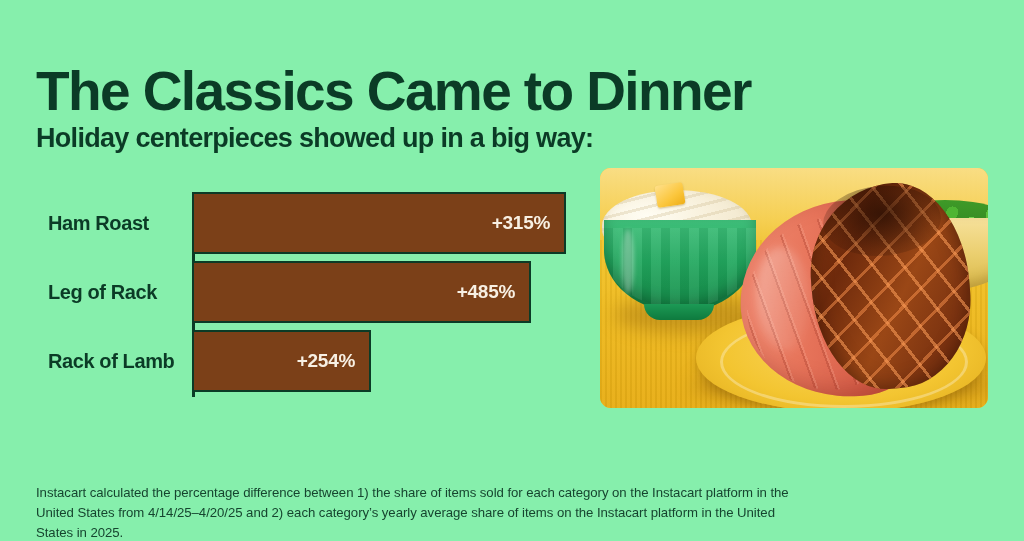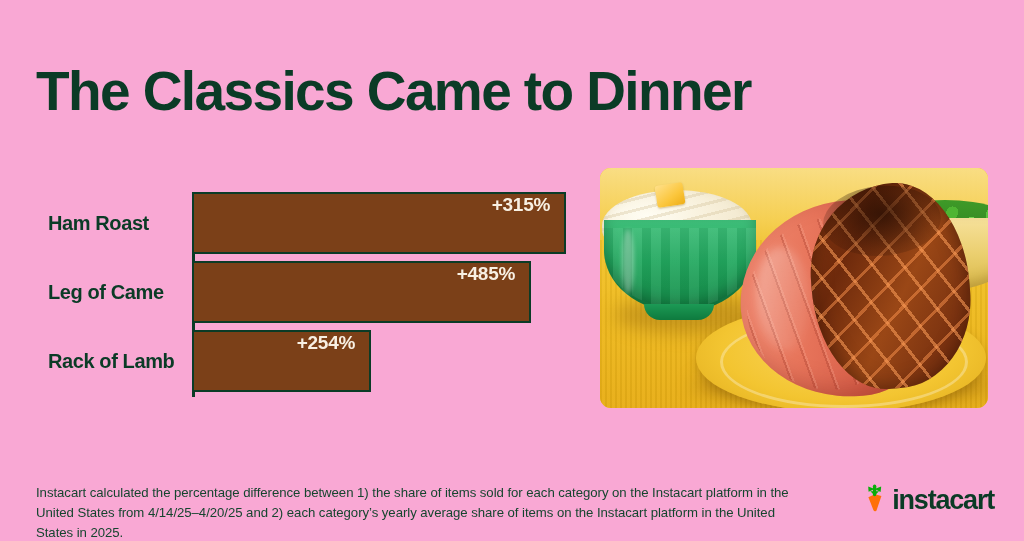--- a/index.html
+++ b/index.html
@@ -2,21 +2,21 @@
 <html><head>
 <meta charset="utf-8">
 <style>
   html,body{margin:0;padding:0;}
   body{
     width:1024px;height:541px;overflow:hidden;
     background:#F8F0E3;
     font-family:"Liberation Sans",sans-serif;
     -webkit-font-smoothing:antialiased;
   }
-  .page{position:relative;width:1024px;height:541px;background:#f9a8d4;}
+  .page{position:relative;width:1024px;height:541px;background:#86efac;}
 
   
   .title{
     position:absolute;left:36px;top:26px;
     font-size:55px;line-height:1.02;
     font-weight:bold;letter-spacing:-1.6px;
     color:#0B3B26;white-space:nowrap;
   }
   .subtitle{
     position:absolute;left:36px;top:102px;
@@ -36,21 +36,21 @@
     position:absolute;left:48px;top:0;height:62px;
     display:flex;align-items:center;
     font-size:20px;font-weight:bold;letter-spacing:-0.4px;
     color:#0B3B26;white-space:nowrap;
   }
   .bar{
     position:absolute;left:192px;top:0;height:62px;
     background:#7B4018;
     border:2px solid #0B3B26;
     box-sizing:border-box;
-    display:flex;align-items:flex-start;justify-content:flex-end;
+    display:flex;align-items:center;justify-content:flex-end;
   }
   .bar-value{
     font-size:19px;font-weight:bold;letter-spacing:-0.3px;
     color:#F8F0E3;padding-right:14px;white-space:nowrap;
   }
 
   
   .photo{
     position:absolute;left:600px;top:168px;
     width:388px;height:240px;
@@ -210,34 +210,35 @@
     font-size:27px;font-weight:bold;letter-spacing:-1.2px;
     color:#0B3B26;line-height:1;
   }
 </style>
 </head>
 <body>
 
 <div class="page">
 
   <h1 class="title">The Classics Came to Dinner</h1>
+  <h2 class="subtitle">Holiday centerpieces showed up in a big way:</h2>
 
   <div class="chart">
 
     <div class="axis"></div>
 
     <div class="row" style="top:6px;">
       <div class="row-label">Ham Roast</div>
       <div class="bar" style="width:374px;">
         <span class="bar-value">+315%</span>
       </div>
     </div>
 
     <div class="row" style="top:75px;">
-      <div class="row-label">Leg of Came</div>
+      <div class="row-label">Leg of Rack</div>
       <div class="bar" style="width:339px;">
         <span class="bar-value">+485%</span>
       </div>
     </div>
 
     <div class="row" style="top:144px;">
       <div class="row-label">Rack of Lamb</div>
       <div class="bar" style="width:179px;">
         <span class="bar-value">+254%</span>
       </div>
@@ -270,26 +271,14 @@
       <div class="ham-slices"></div>
       <div class="ham-crust"></div>
       <div class="ham-scores"></div>
       <div class="ham-char"></div>
       <div class="ham-gloss"></div>
     </div>
   </div>
 
   <p class="footnote">Instacart calculated the percentage difference between 1) the share of items sold for each category on the Instacart platform in the United States from 4/14/25–4/20/25 and 2) each category’s yearly average share of items on the Instacart platform in the United States in 2025.</p>
 
-  <div class="logo">
-    <span style="display:block;">
-      <svg width="24" height="28" viewBox="0 0 24 28" aria-hidden="true">
-        <path d="M11.8 10.2 L18.4 12.0 L13.6 26.2 C13.2 27.4 11.0 27.5 10.5 26.3 L5.4 13.3 Z" fill="#FF7009"></path>
-        <path d="M11.6 10.6 L11.6 2.2" stroke="#0AAD0A" stroke-width="3.4" stroke-linecap="round"></path>
-        <path d="M11.6 5.0 L5.2 2.4 L5.6 7.8 Z" fill="#0AAD0A"></path>
-        <path d="M11.6 5.0 L18.2 2.6 L17.6 8.0 Z" fill="#0AAD0A"></path>
-        <path d="M11.6 11.4 L7.4 7.2 L16.0 7.2 Z" fill="#0AAD0A"></path>
-      </svg>
-    </span>
-    <span class="logo-wordmark">instacart</span>
-  </div>
 
 </div>
 
 </body></html>

